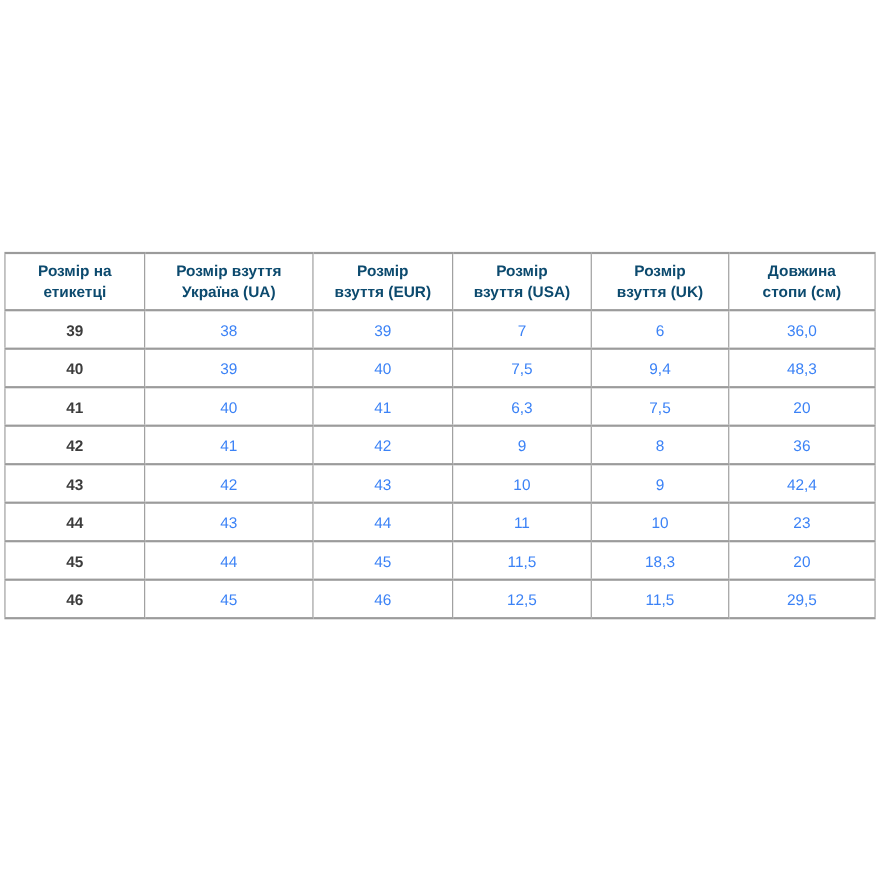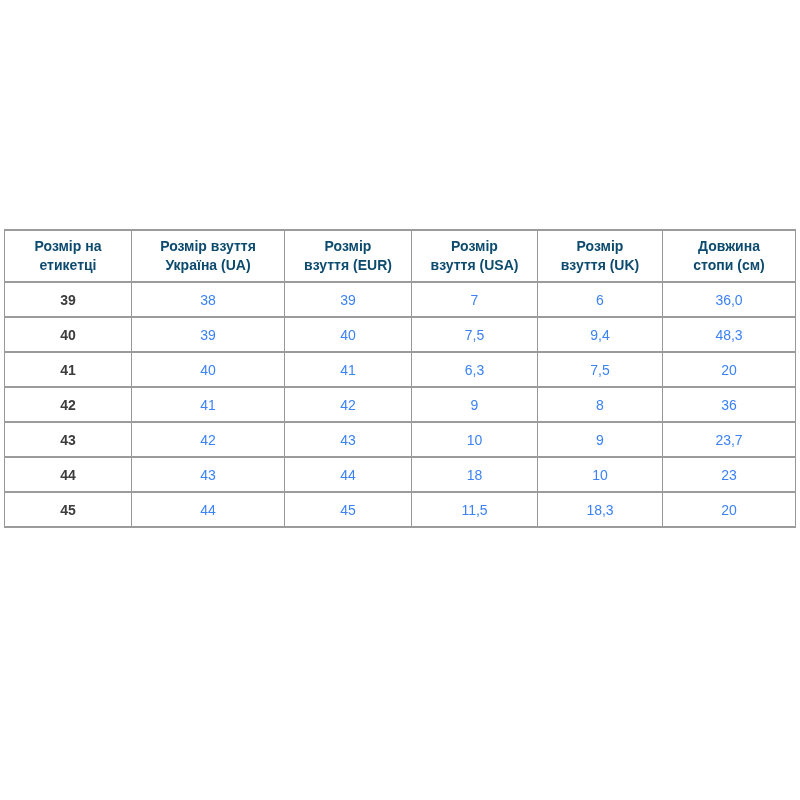--- a/index.html
+++ b/index.html
@@ -110,33 +110,41 @@
         <td>9</td>
         <td>8</td>
         <td>36</td>
       </tr>
       <tr>
         <td class="lead">43</td>
         <td>42</td>
         <td>43</td>
         <td>10</td>
         <td>9</td>
-        <td>23,7</td>
+        <td>42,4</td>
       </tr>
       <tr>
         <td class="lead">44</td>
         <td>43</td>
         <td>44</td>
-        <td>18</td>
+        <td>11</td>
         <td>10</td>
         <td>23</td>
       </tr>
       <tr>
         <td class="lead">45</td>
         <td>44</td>
         <td>45</td>
         <td>11,5</td>
         <td>18,3</td>
         <td>20</td>
       </tr>
+      <tr>
+        <td class="lead">46</td>
+        <td>45</td>
+        <td>46</td>
+        <td>12,5</td>
+        <td>11,5</td>
+        <td>29,5</td>
+      </tr>
     </tbody>
   </table>
 </div>
 
 </body></html>

